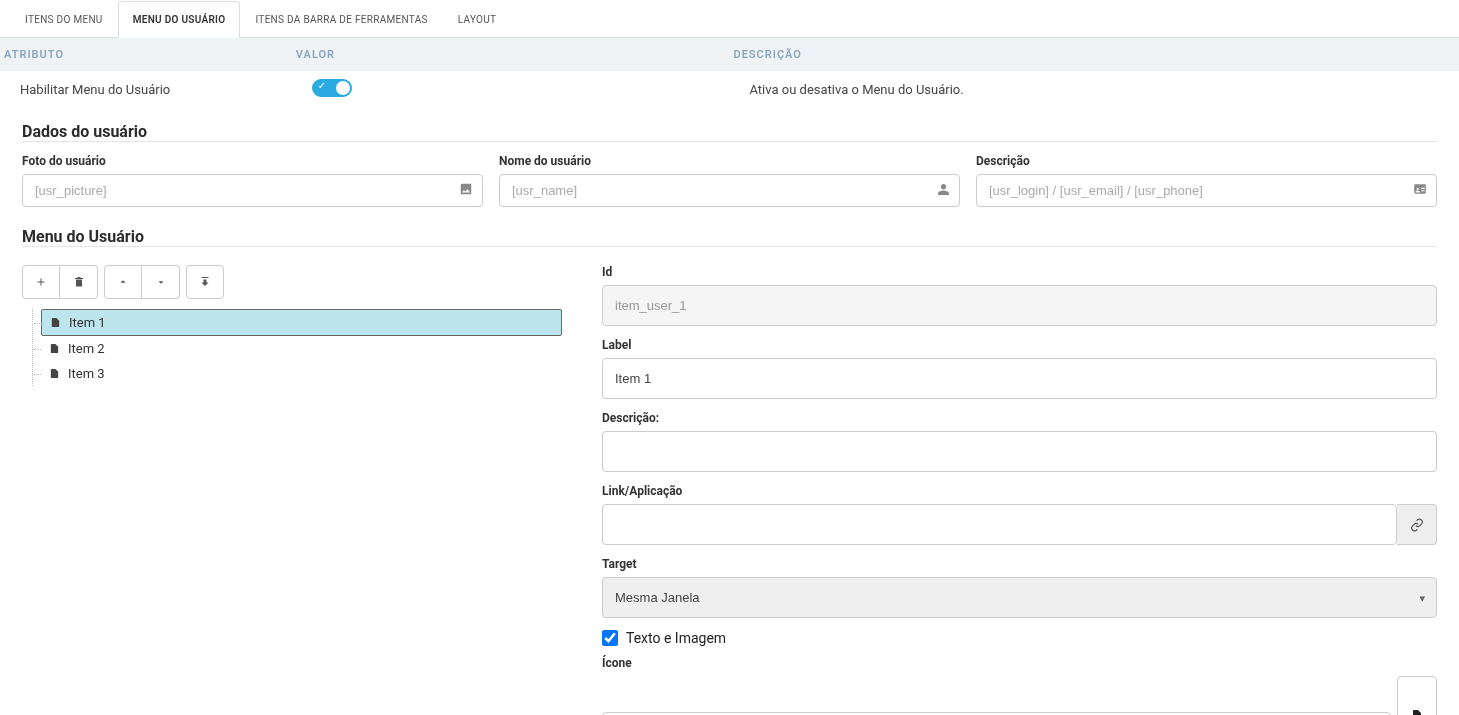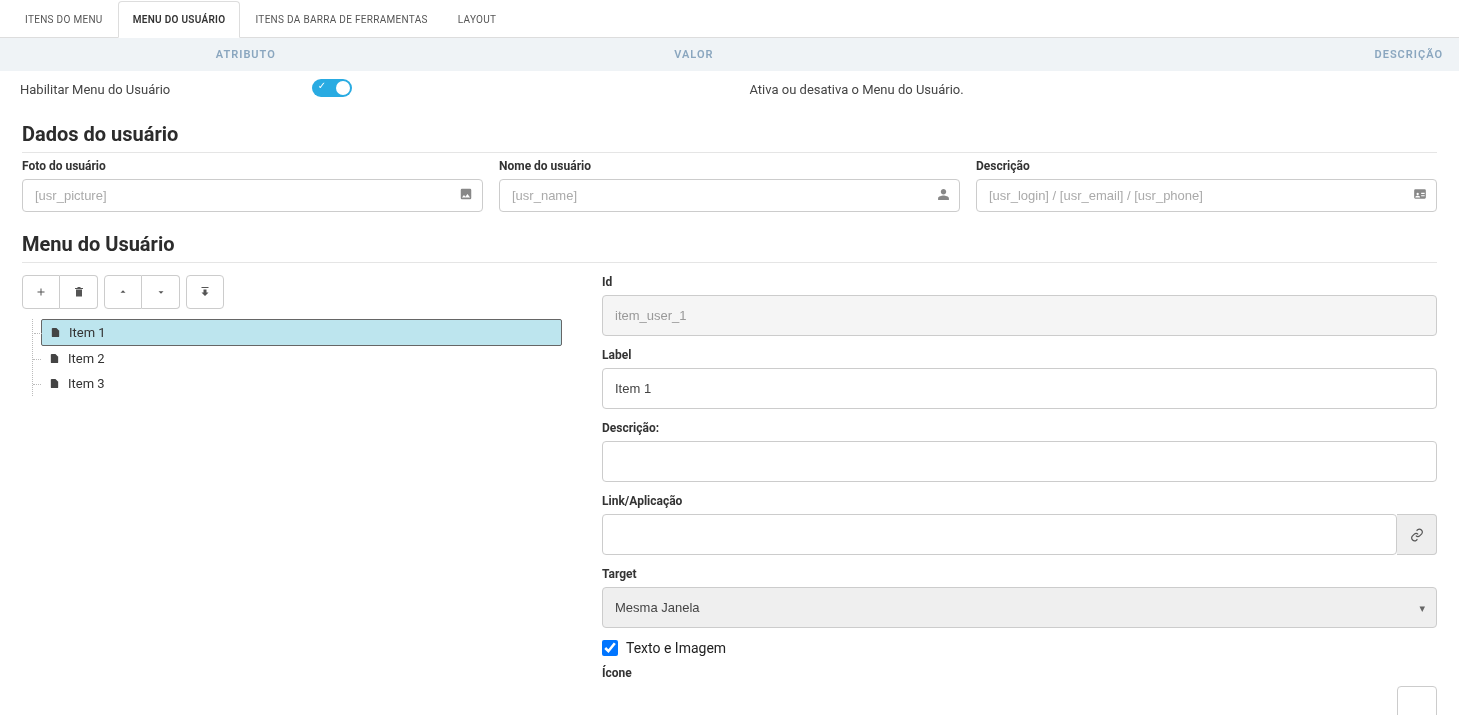--- a/index.html
+++ b/index.html
@@ -35,22 +35,22 @@
 }
 .content { padding: 0 0 20px 0; }
 
 .attr-table { width: 100%; border-collapse: collapse; }
 .attr-table thead th {
   background: #eff3f6;
   color: #8aa6bf;
   font-size: 11px;
   font-weight: 600;
   letter-spacing: 1px;
-  text-align: right;
-  padding: 10px 16px;
+  text-align: left;
+  padding: 10px 4px;
   margin-left: 40px;
 }
 .attr-table tbody td {
   padding: 8px 20px;
   font-size: 13px;
   color: #444;
 }
 .toggle {
   width: 40px; height: 18px;
   background: #29abe2;
@@ -70,26 +70,25 @@
 .toggle::before {
   content: '✓';
   position: absolute;
   left: 6px; top: 1px;
   color: #fff;
   font-size: 10px;
 }
 
 .section { padding: 14px 22px 6px 22px; }
 .section-title {
-  font-size: 20px;
+  font-size: 16px;
   font-weight: 700;
   color: #2c2c2c;
   border-bottom: 1px solid #e5e5e5;
-  padding-bottom: 6px;
-  margin-bottom: 6px;
+  margin-bottom: 12px;
 }
 .form-row { display: flex; gap: 16px; }
 .form-group { flex: 1; display: flex; flex-direction: column; }
 .form-label {
   font-size: 12px;
   font-weight: 700;
   color: #333;
   margin-bottom: 6px;
 }
 .input-wrap {

